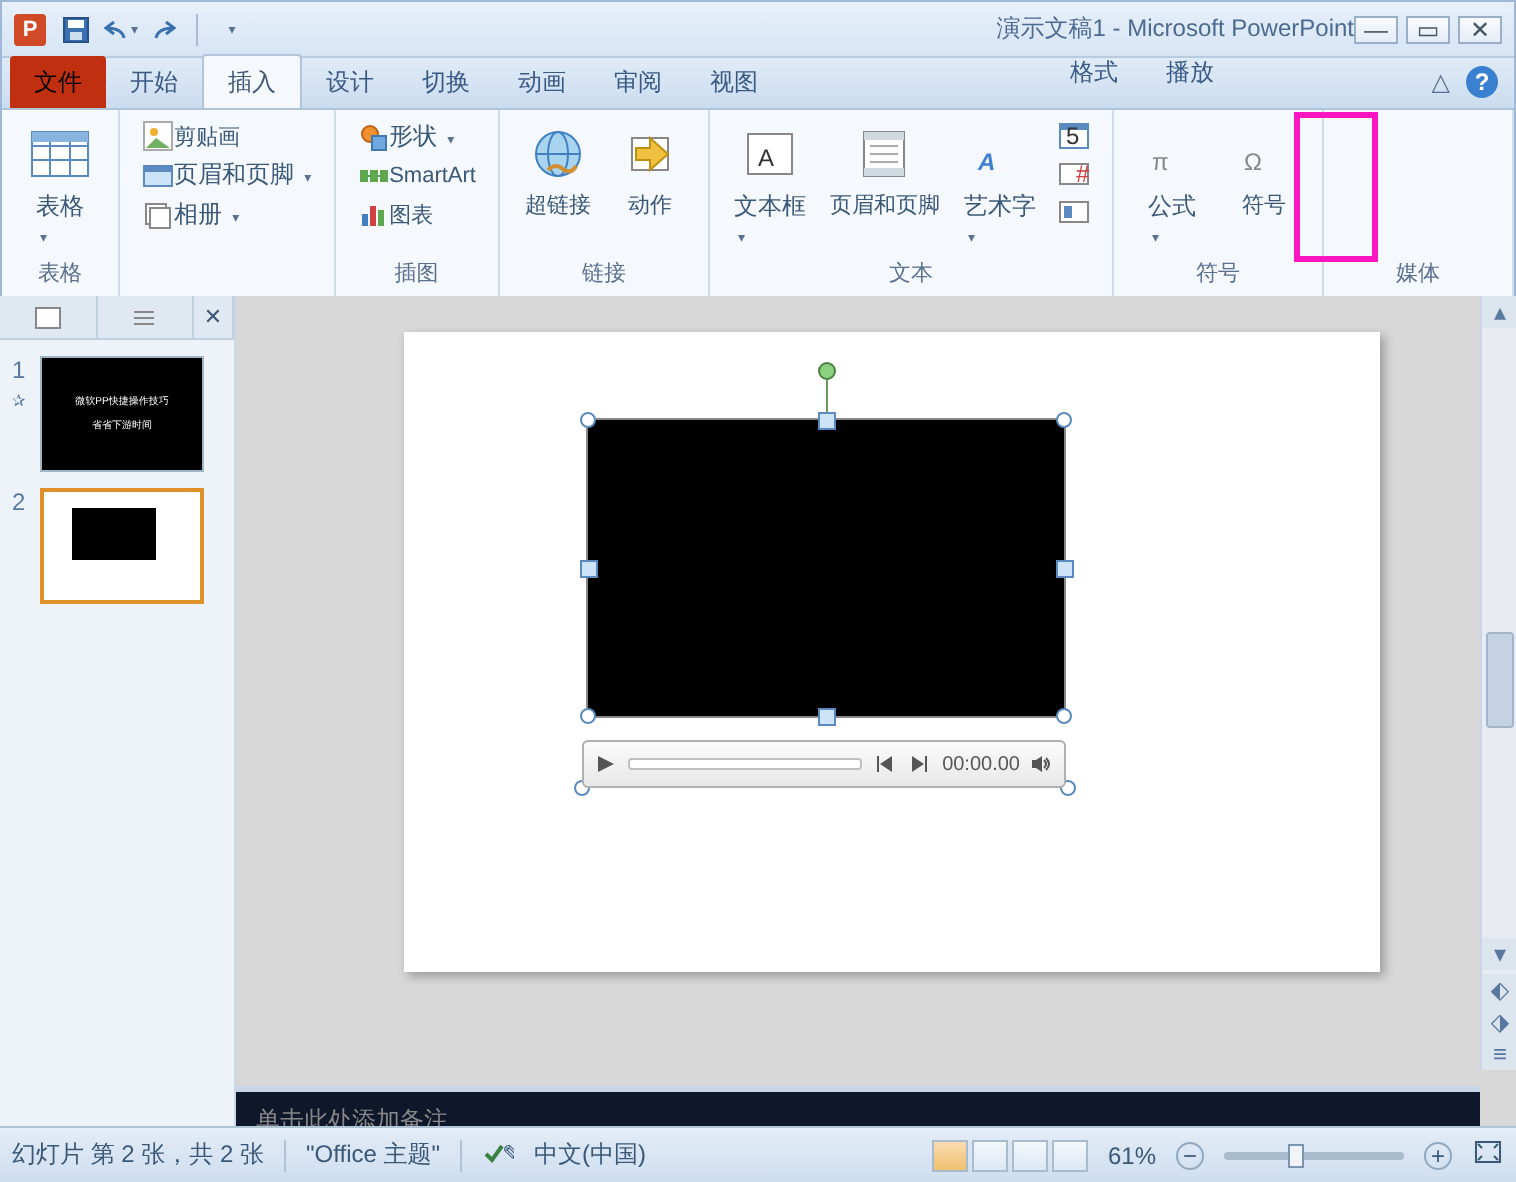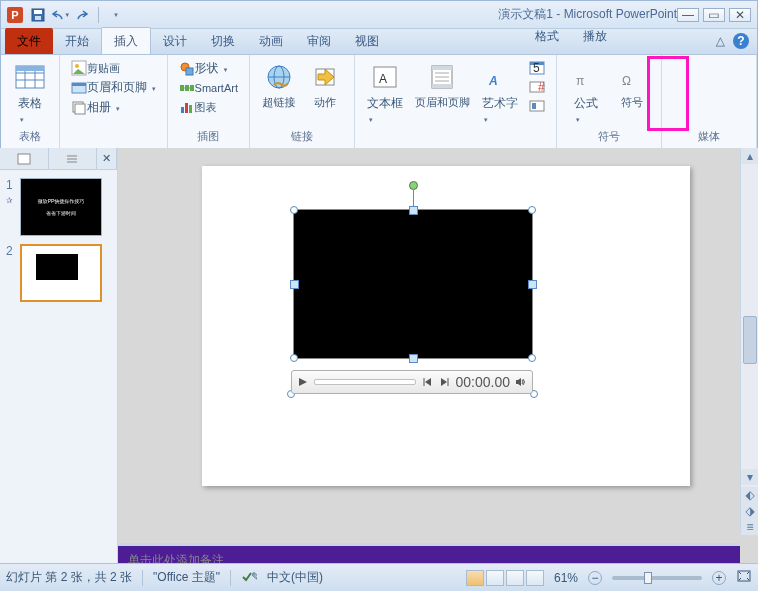--- a/index.html
+++ b/index.html
@@ -47,22 +47,22 @@
 .thumb-item.sel .thumb-img{border:2px solid #e09028}
 .slide-area{flex:1;background:#d8d8d8;position:relative;overflow:hidden}
 .slide{position:absolute;left:84px;top:18px;width:488px;height:320px;background:#fff;box-shadow:2px 2px 5px rgba(0,0,0,0.3)}
 .video-obj{position:absolute;left:92px;top:44px;width:238px;height:148px;background:#000;outline:1px solid #888}
 .sel-handle{position:absolute;width:8px;height:8px;border:1px solid #5a8ac0;background:#fff;border-radius:50%}
 .sel-mid{width:9px;height:9px;border-radius:0;background:#cde4f8}
 .rot-handle{position:absolute;width:9px;height:9px;border:1px solid #4a8040;background:#8ad080;border-radius:50%}
 .player-bar{position:absolute;left:89px;top:204px;width:242px;height:24px;background:linear-gradient(#fbfbfb,#e8e8e8);border:1px solid #b0b0b0;border-radius:3px;display:flex;align-items:center;padding:0 4px;gap:4px}
 .play-btn{width:14px;height:14px;display:flex;align-items:center;justify-content:center;cursor:pointer}
 .seek{flex:1;height:6px;background:#fff;border:1px solid #c0c0c0;border-radius:2px}
-.time{color:#555;font-size:14px}
-.notes-pane{position:absolute;left:118px;right:18px;bottom:0;height:24px;background:#4c1d95;border-top:3px solid #c8d6e8;padding:6px 10px;color:#888}
+.time{color:#555;font-size:10px}
+.notes-pane{position:absolute;left:118px;right:18px;bottom:0;height:24px;background:#0f172a;border-top:3px solid #c8d6e8;padding:6px 10px;color:#888}
 .vscroll{position:absolute;right:0;top:0;bottom:32px;width:18px;background:#e8ecf2;border-left:1px solid #c8d6e8}
 .vscroll-thumb{position:absolute;left:2px;width:14px;background:#c4d2e4;border:1px solid #a0b4cc;border-radius:2px}
 .vscroll-btn{position:absolute;left:0;width:18px;height:16px;background:#dce4ee;display:flex;align-items:center;justify-content:center;color:#5878a0;cursor:pointer}
 .statusbar{position:absolute;left:0;right:0;bottom:0;height:28px;background:linear-gradient(#e4ecf6,#cedef0);border-top:1px solid #b0c4d8;display:flex;align-items:center;padding:0 6px;color:#3a5878;font-size:11px;gap:10px}
 .sb-sep{width:1px;height:16px;background:#b0c4d8}
 .view-btns{display:flex;gap:2px}
 .view-btn{width:18px;height:16px;border:1px solid #a8bccd;background:linear-gradient(#f4f8fc,#dce8f4);cursor:pointer}
 .zoom-slider{width:90px;height:4px;background:#a8bccd;position:relative;border-radius:2px}
 .zoom-thumb{position:absolute;top:-4px;width:8px;height:12px;background:#f0f4f8;border:1px solid #7a94b0}
 </style>
@@ -295,20 +295,21 @@
         <div class="small-btn">
             <span class="si">
               <svg width="16" height="16">
                 <rect x="1" y="3" width="14" height="10" fill="#fff" stroke="#888"></rect>
                 <rect x="3" y="5" width="4" height="6" fill="#5a8ac0"></rect>
               </svg>
             </span>
           </div>
       </div>
     </div>
+    <div class="group-label">文本</div>
   </div>
 
   <div class="group">
     <div class="group-body">
       <div class="big-btn">
           <div class="ico">
             <svg width="30" height="28">
               <text x="5" y="22" font-size="20" fill="#888" font-family="serif">π</text>
             </svg>
           </div>

